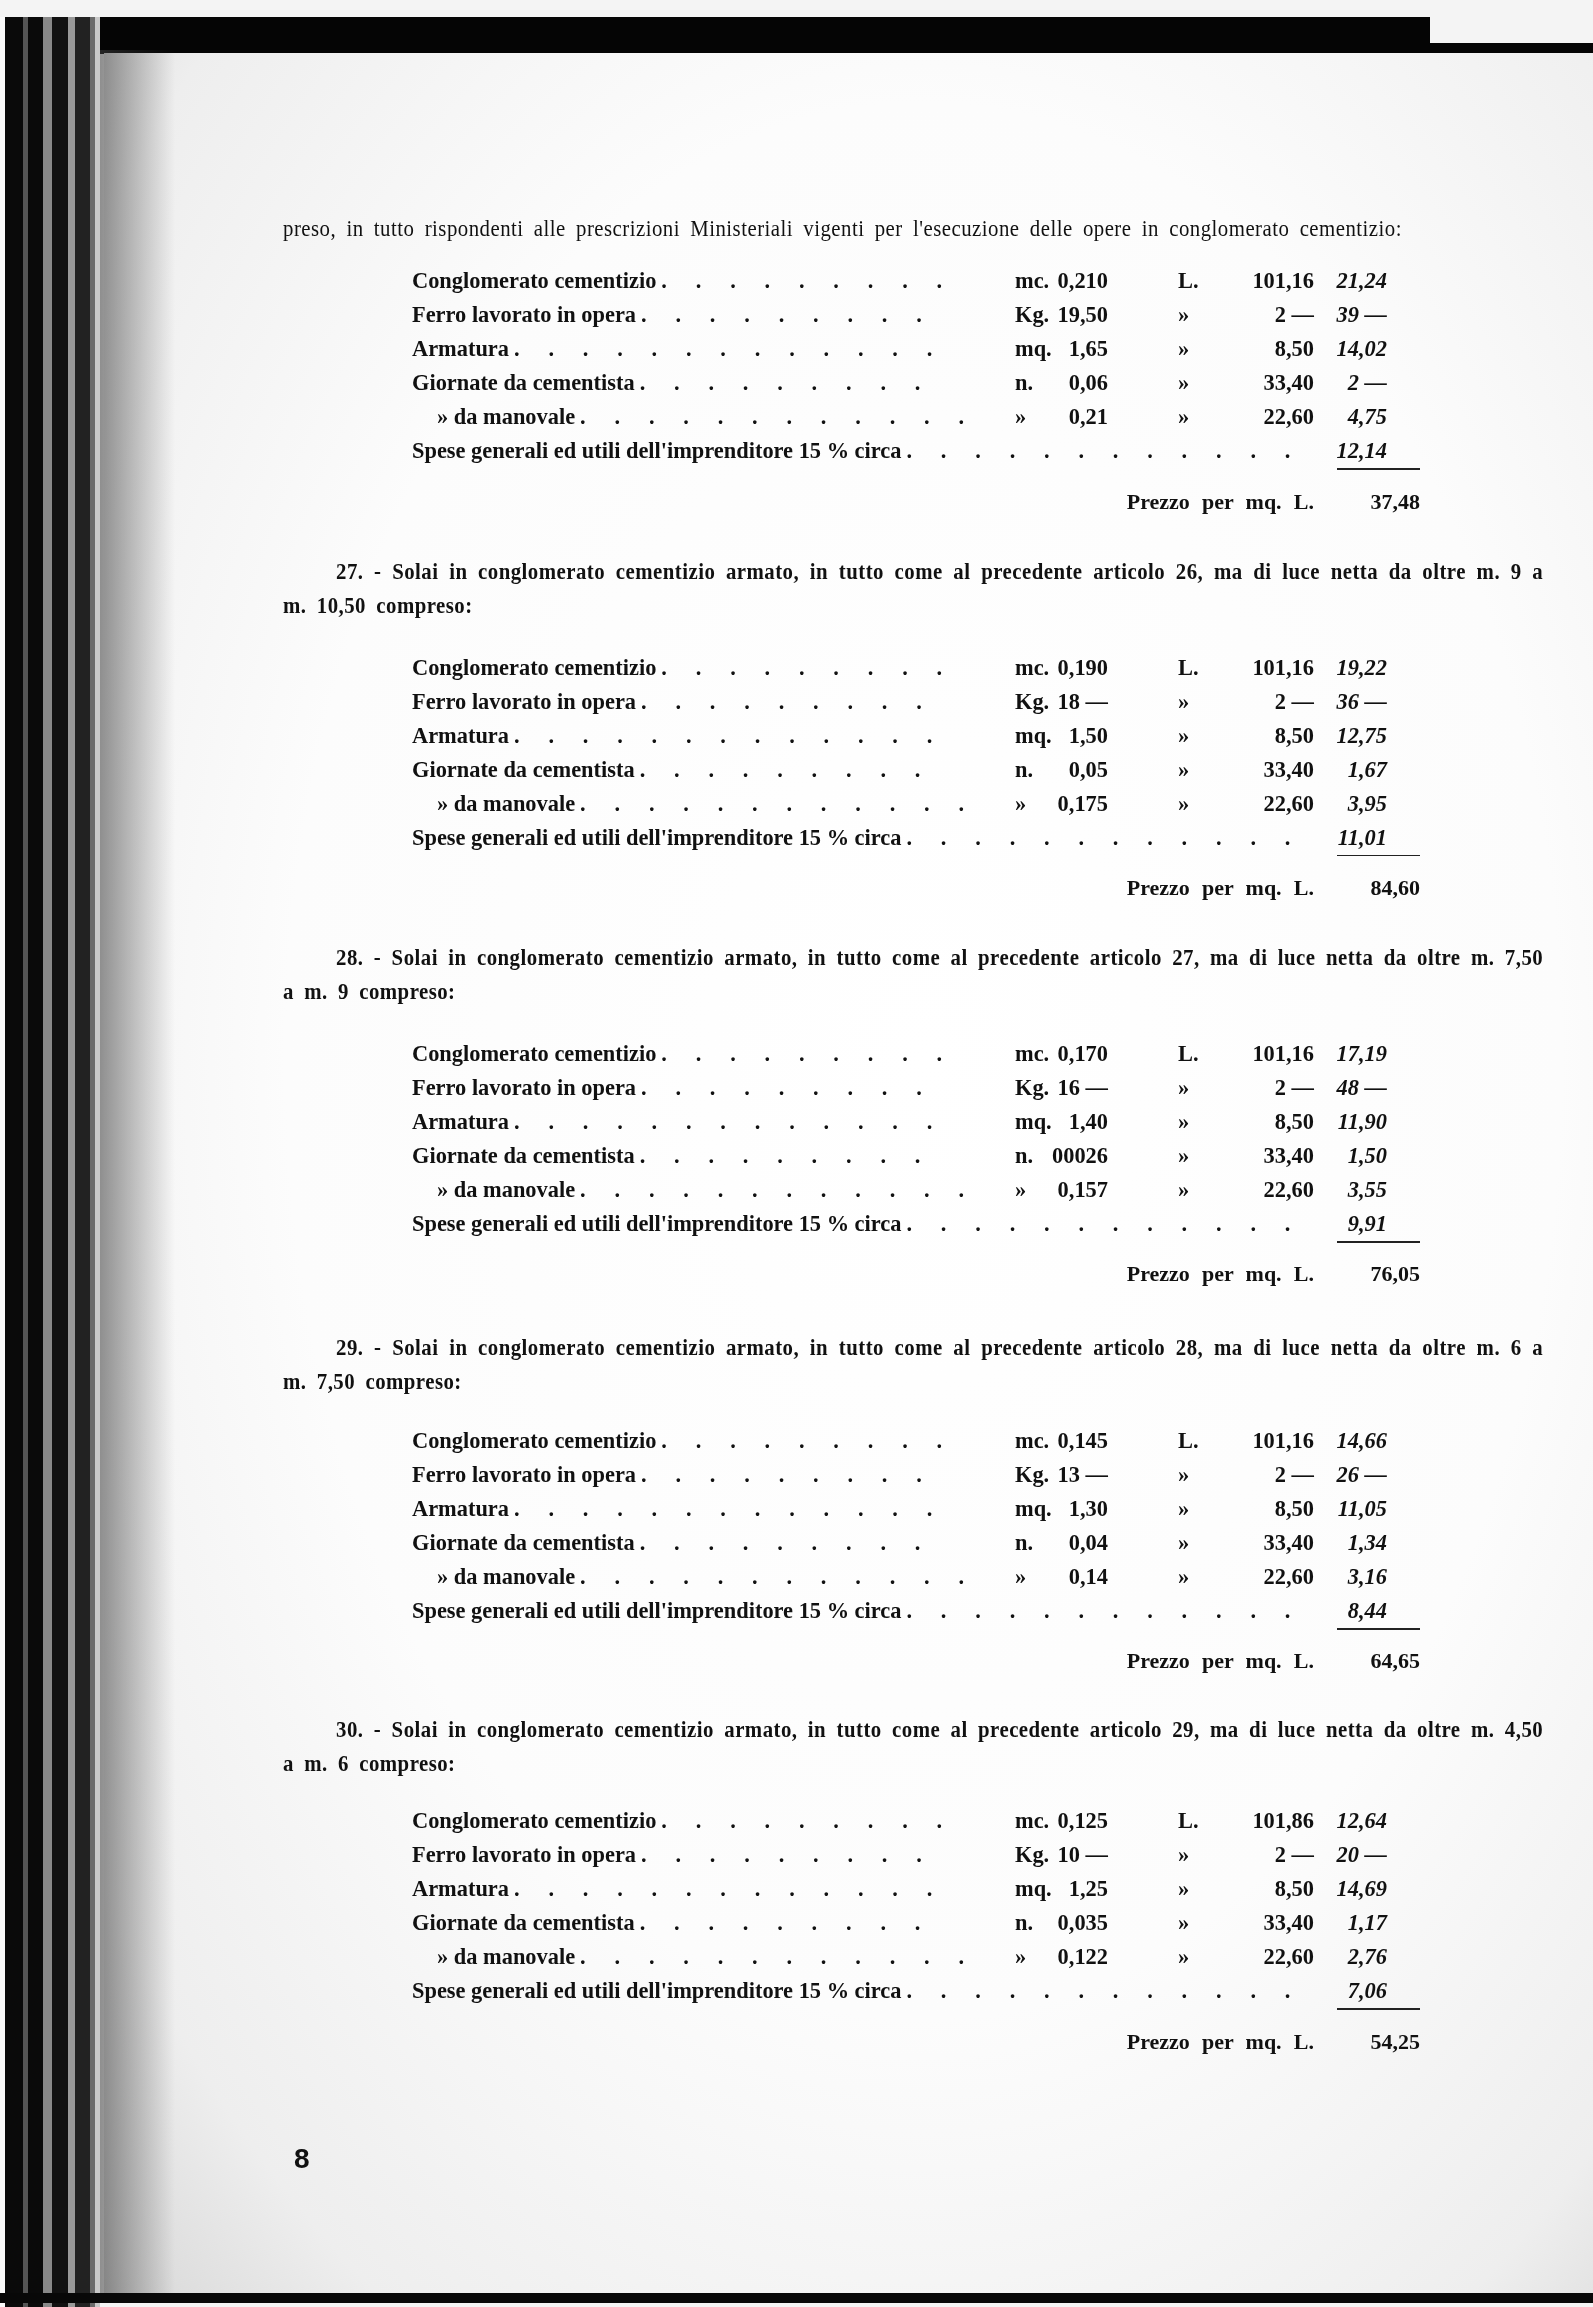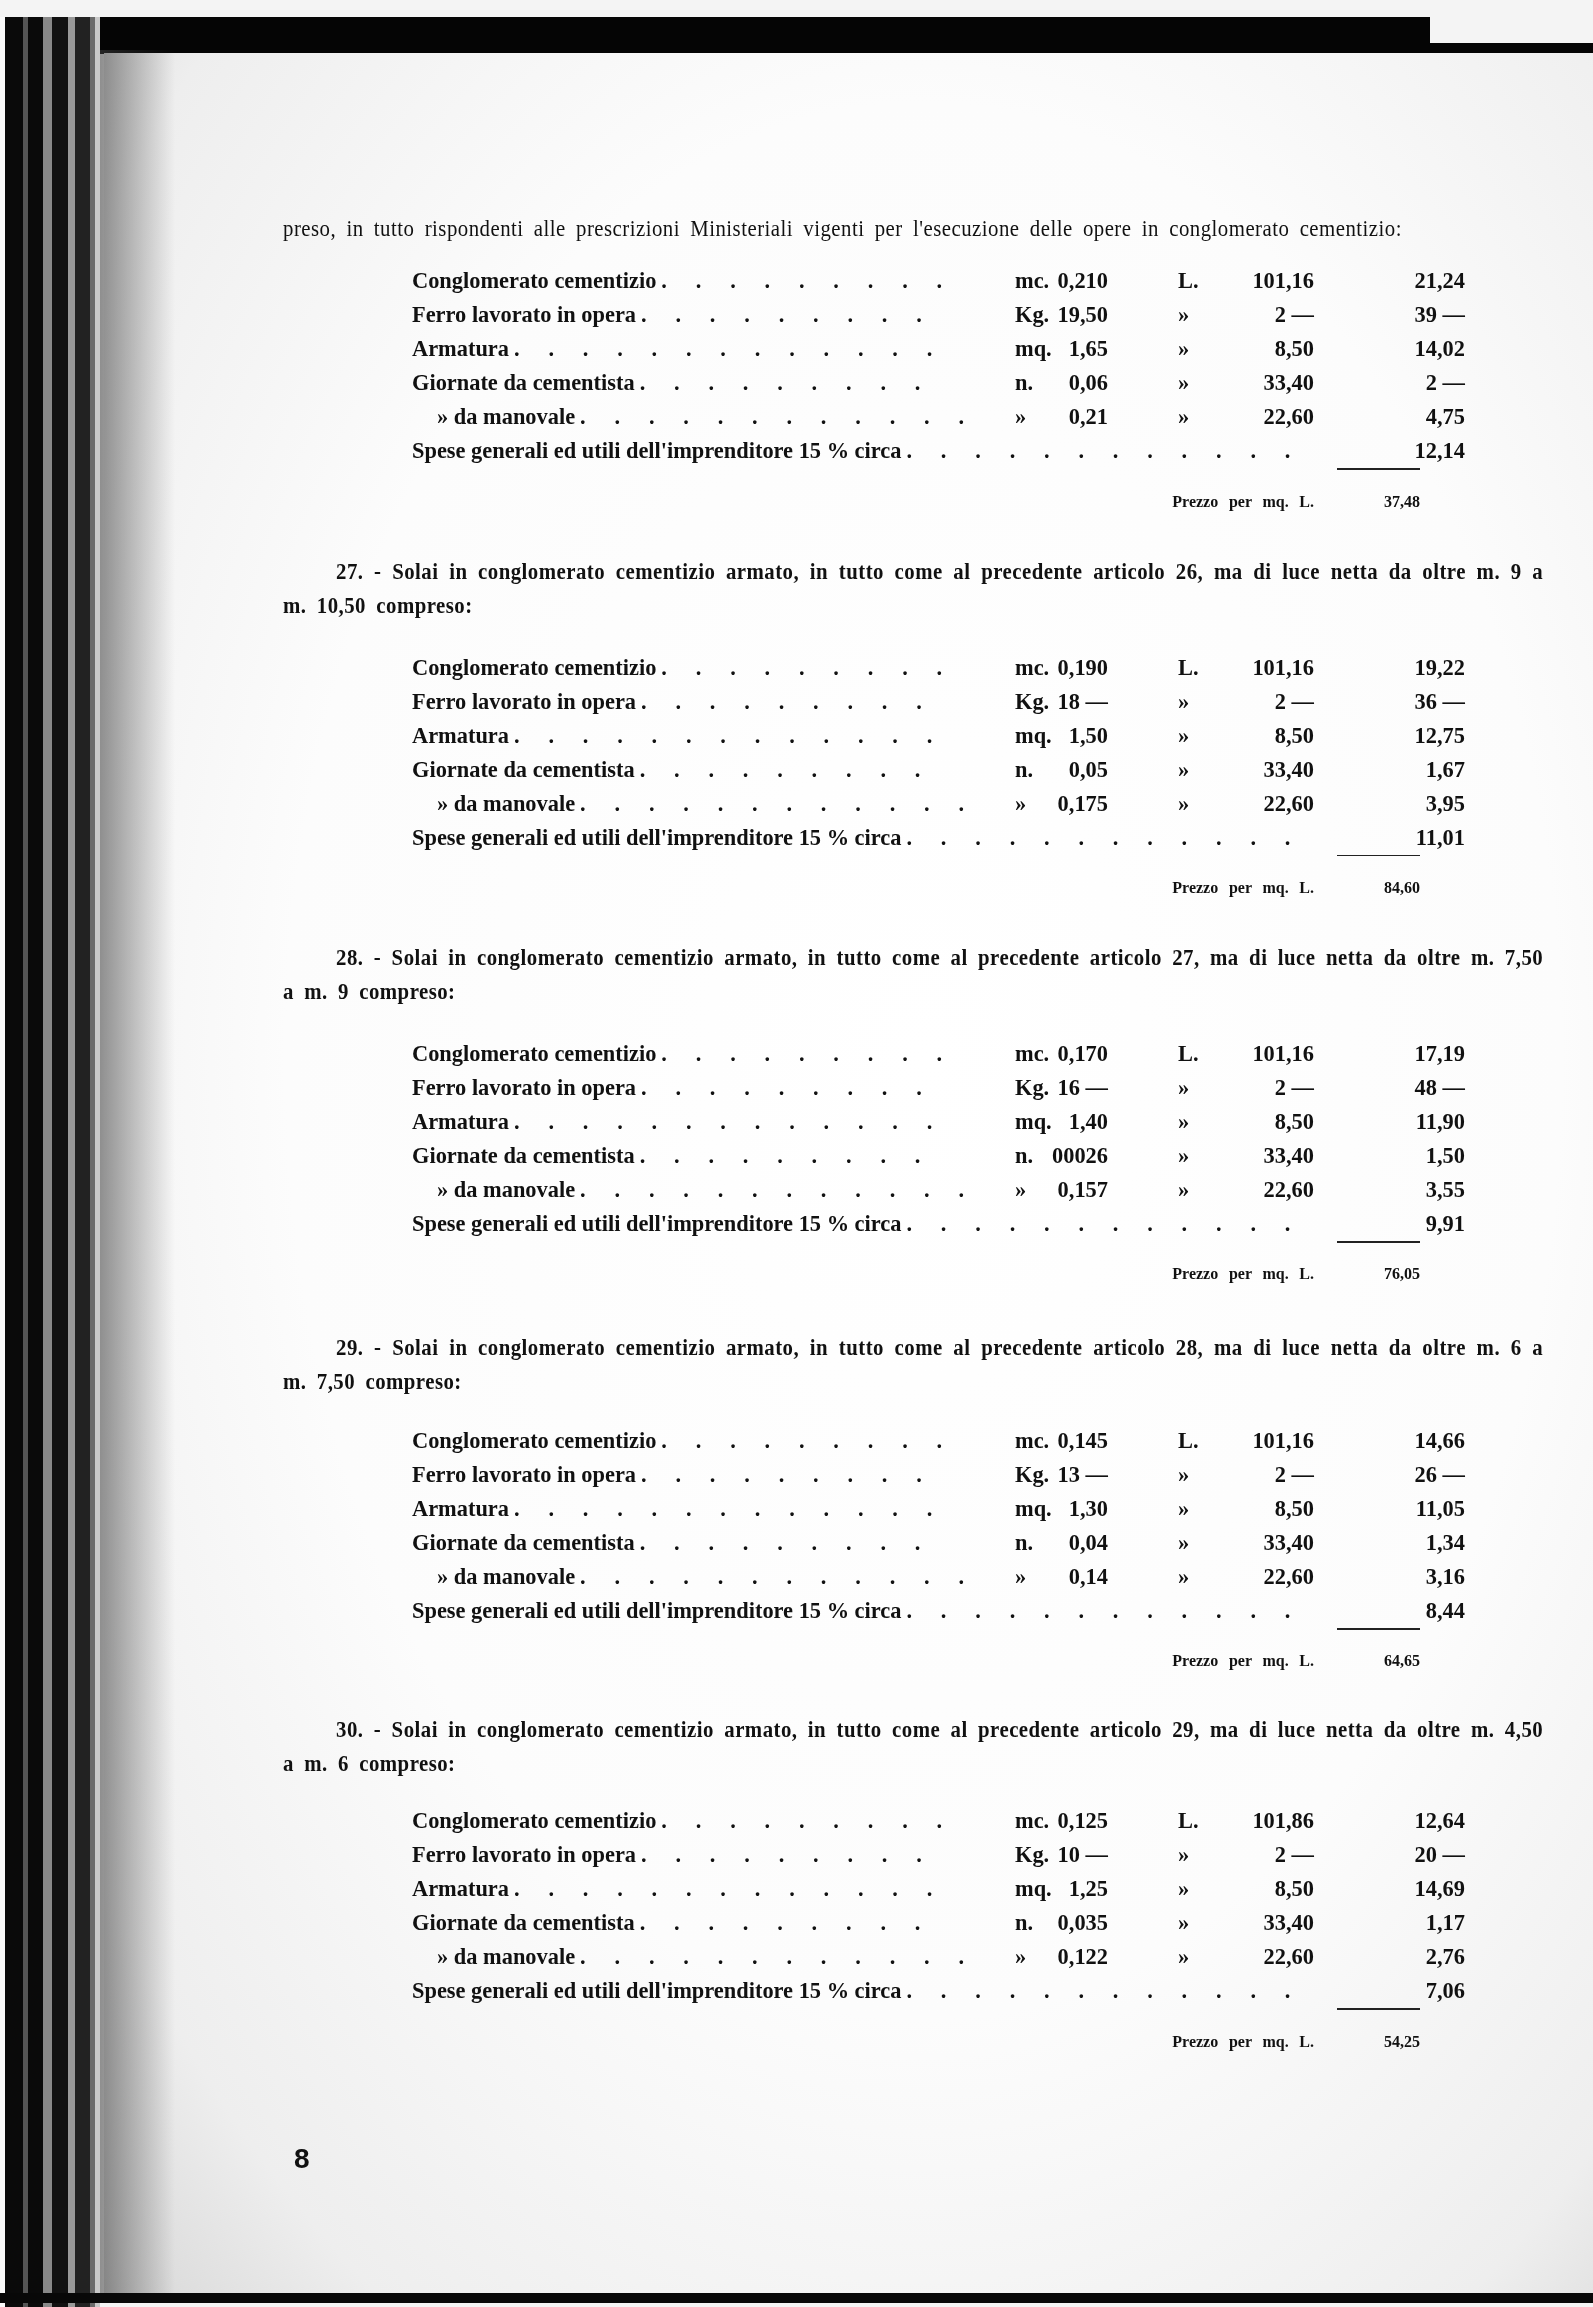--- a/index.html
+++ b/index.html
@@ -34,24 +34,24 @@
   .section:first-child { margin-top:0; }
   .tbl { position:relative; margin-top:18.3px; }
   .row { position:relative; height:34px; font-size:22.4px; line-height:34px; font-weight:bold; }
   .c-label { position:absolute; left:129px; width:532px; white-space:nowrap; overflow:hidden; }
   .c-label .lbl { background:transparent; padding-right:5px; }
   .dots { letter-spacing:11.6px; }
   .c-unit { position:absolute; left:700px; width:58px;margin-left:32px; }
   .c-qty { position:absolute; left:732px; width:93px; text-align:right; }
   .c-cur { position:absolute; left:895px; width:33px; text-align:left; }
   .c-price { position:absolute; left:902px; width:129px; text-align:right; }
-  .c-total { position:absolute; left:1084px; width:98px; text-align:right; }
+  .c-total { position:absolute; left:1006px; width:98px; text-align:right;font-style:italic; }
   .spese .c-label { width:881px; }
   .rule { position:absolute; left:1054px; width:83px; height:1.7px; background:#222; }
-  .price-row { position:relative; height:40px; margin-top:13.3px; font-size:16px; line-height:40px; font-weight:bold; }
+  .price-row { position:relative; height:40px; margin-top:13.3px; font-size:22px; line-height:40px; font-weight:bold; }
   .price-row .plabel { position:absolute; right:calc(1260px - 1031px); white-space:nowrap; word-spacing:6.7px; }
   .price-row .pval { position:absolute; left:1039px; width:98px; text-align:right; }
   .nb { margin-top:35px; }
   .page-num { position:absolute; left:294px; top:2143px; font-size:28px; font-weight:bold; font-family:"Liberation Sans", sans-serif; }
 </style>
 </head>
 <body>
 
 <div class="top-bar"></div>
 <div class="top-bar-right"></div>

